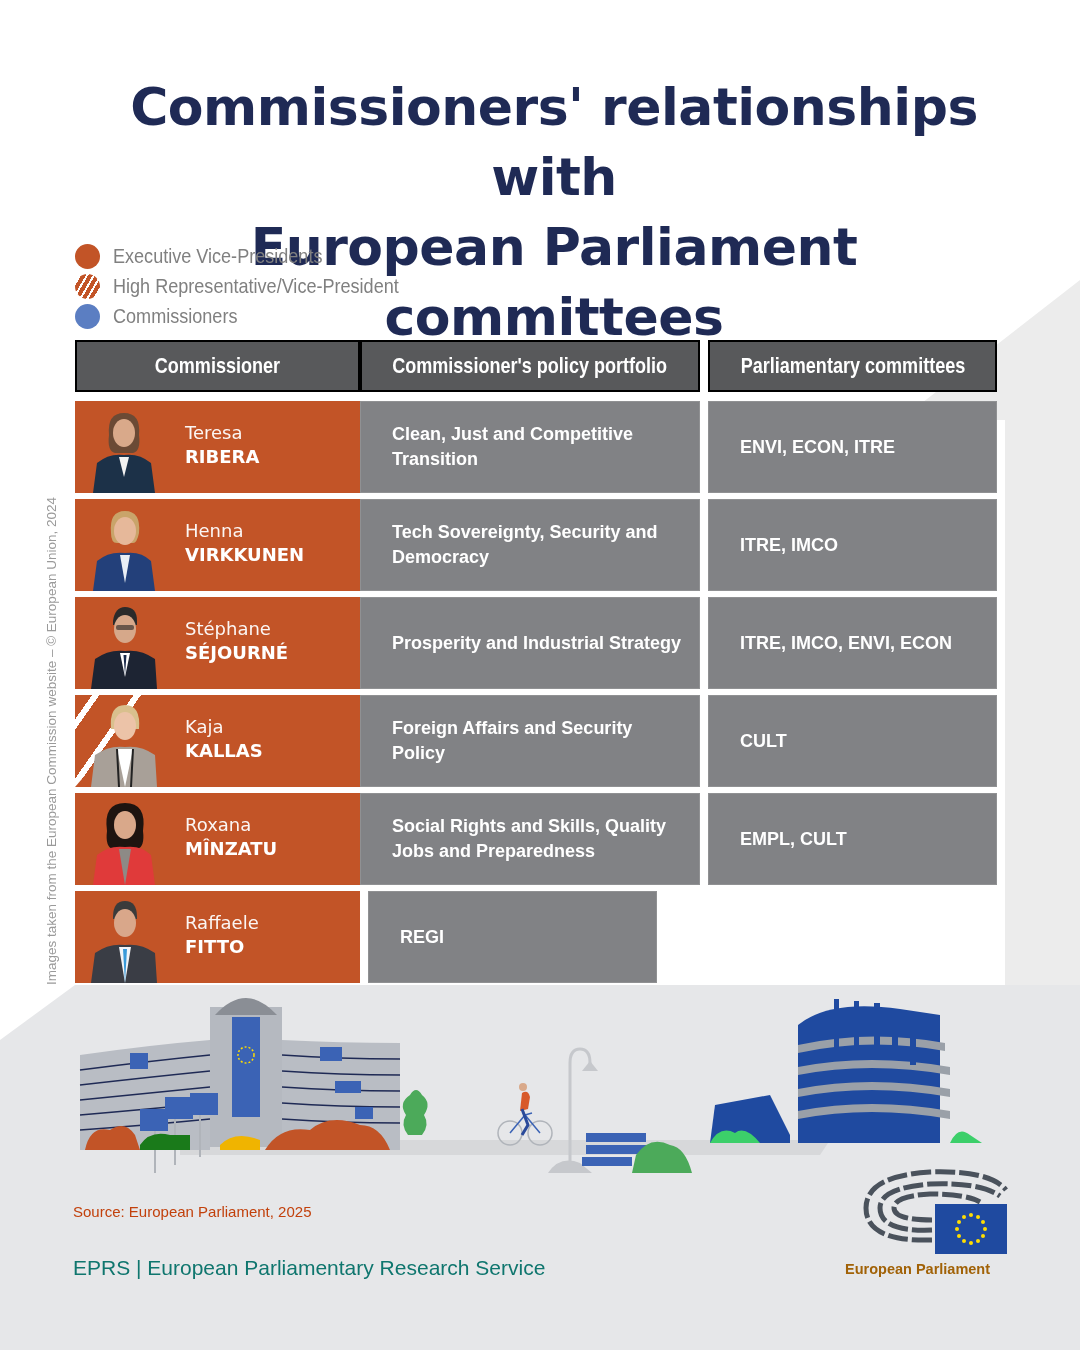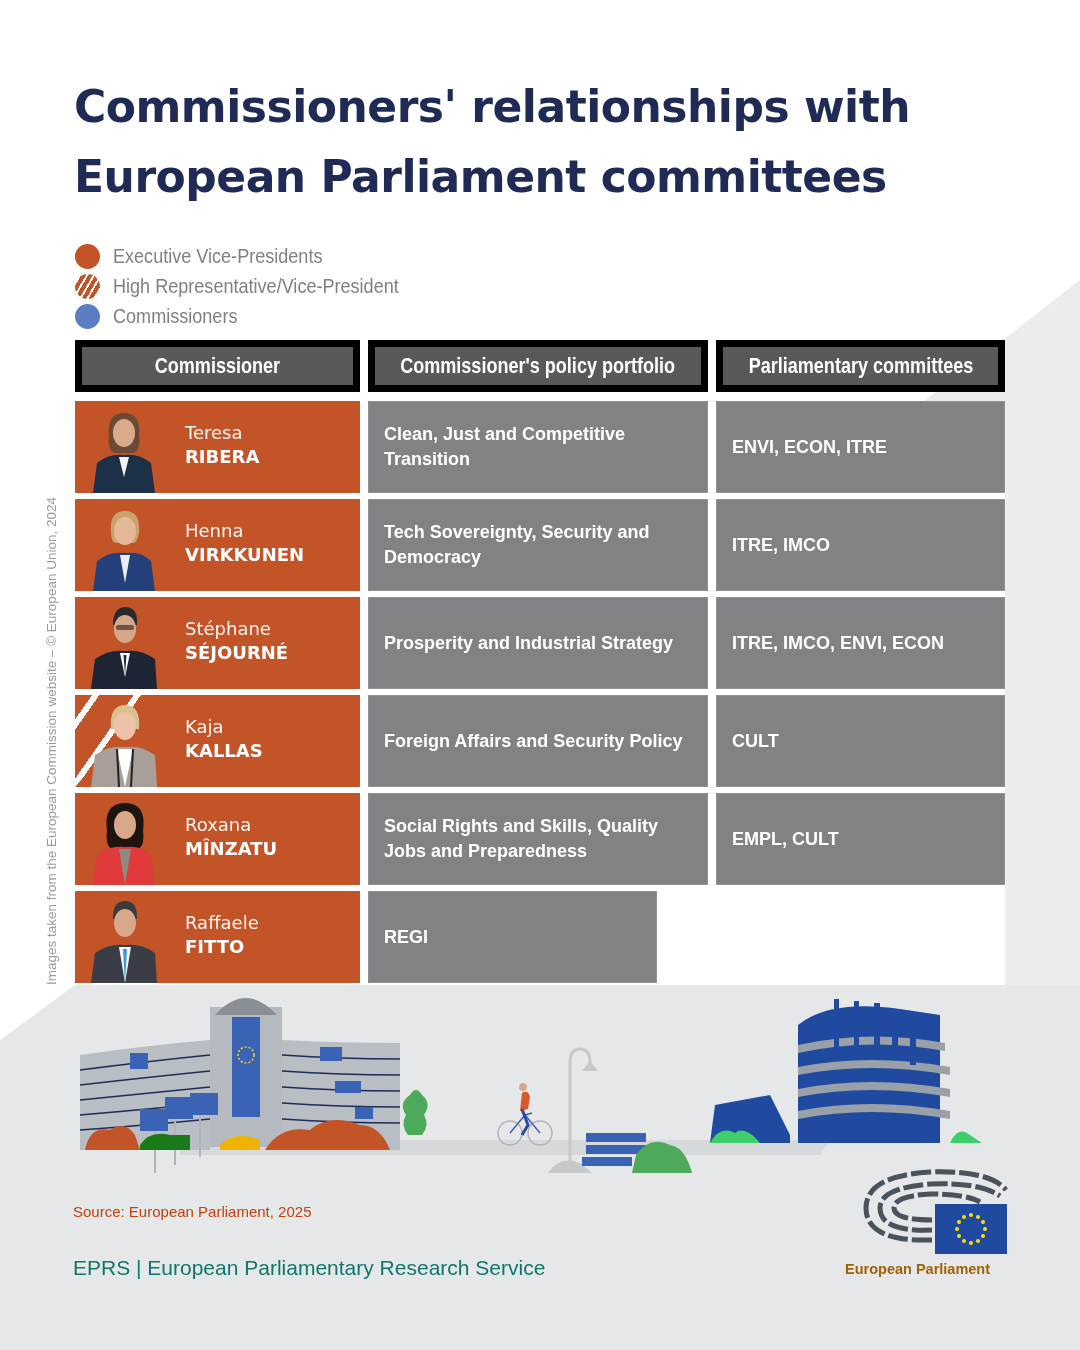--- a/index.html
+++ b/index.html
@@ -9,63 +9,64 @@
     background: #ffffff;
     font-family: "Liberation Sans", sans-serif;
   }
   
   .bg-band {
     position: absolute; left: 0; top: 0; width: 1080px; height: 1350px;
     pointer-events: none;
   }
   .title {
     position: absolute; left: 74px; top: 72px; width: 960px;
-    color: #1f2a55; font-weight: 700; font-size: 44px; line-height: 70px;
+    color: #1f2a55; font-weight: 700; font-size: 52px; line-height: 70px;
     letter-spacing: -0.5px;
     font-family: "DejaVu Sans", sans-serif;
+    text-align: center;
   }
   .legend { position: absolute; left: 75px; top: 241px; }
   .legend-item { display: flex; align-items: center; height: 30px; }
   .legend-dot { width: 25px; height: 25px; border-radius: 50%; margin-right: 13px; flex: none; }
   .legend-label {
     color: #808080; font-size: 21px; font-family: "Liberation Sans Narrow", "Liberation Sans", sans-serif;
     transform: scaleX(0.86); transform-origin: left center; white-space: nowrap;
   }
   .side-credit {
     position: absolute; left: 44px; top: 985px;
     transform: rotate(-90deg); transform-origin: left top;
     color: #9a9a9a; font-size: 13.5px; white-space: nowrap; width: 620px;
   }
   .table { position: absolute; left: 75px; top: 340px; width: 930px; }
   .hdr-row { display: flex; height: 52px; margin-bottom: 9px; }
   .hdr {
     background: #58595b; color: #fff; font-weight: 700; font-size: 22px;
     display: flex; align-items: center; justify-content: center;
-    border: 7px solid #000000;
+    border: 2px solid #000000;
   }
   .hdr span { display: inline-block; transform: scaleX(0.82); white-space: nowrap; }
   .c1 { width: 285px; }
-  .c2 { width: 340px; margin-left: 8px; }
+  .c2 { width: 340px; }
   .c3 { width: 289px; margin-left: 8px; }
   .row { display: flex; height: 92px; margin-bottom: 6px; }
   .cell-person {
     background: #c25427; position: relative; overflow: hidden; display: flex; align-items: center;
   }
   .cell-person.hrvp::before {
     content: ""; position: absolute; left: 0; top: 0; width: 80px; height: 92px;
     background: repeating-linear-gradient(125deg, transparent 0 14px, #ffffff 14px 20px, transparent 20px 34px);
     clip-path: polygon(0 0, 80px 0, 0 92px);
   }
   .portrait { position: absolute; left: 14px; bottom: 0; width: 70px; height: 88px; }
   .person-names { position: absolute; left: 110px; top: 20px; color: #fff; }
   .first-name { font-size: 18px; font-weight: 300; line-height: 24px; font-family: "DejaVu Sans", sans-serif; font-weight: normal; opacity: 0.95; }
   .last-name { font-size: 18px; font-weight: 700; line-height: 24px; font-family: "DejaVu Sans", sans-serif; }
   .cell-grey {
     background: #818285; color: #fff; font-weight: 700; font-size: 18px; line-height: 25px;
-    display: flex; align-items: center; padding-left: 15px; padding-right: 12px;
+    display: flex; align-items: center; padding-left: 31px; padding-right: 12px;
     border: 1px solid #909193;
   }
   .cell-grey.c3 { }
   .illustration { position: absolute; left: 70px; top: 985px; width: 950px; height: 200px; }
   .source { position: absolute; left: 73px; top: 1203px; color: #c2410c; font-size: 15px; }
   .eprs { position: absolute; left: 73px; top: 1256px; color: #0f766e; font-size: 21px; }
   .ep-logo { position: absolute; left: 840px; top: 1160px; width: 170px; height: 120px; }
   .ep-logo-text { position: absolute; left: 845px; top: 1261px; color: #a16207; font-weight: 700; font-size: 14.5px; white-space: nowrap; }
 </style>
 </head>

